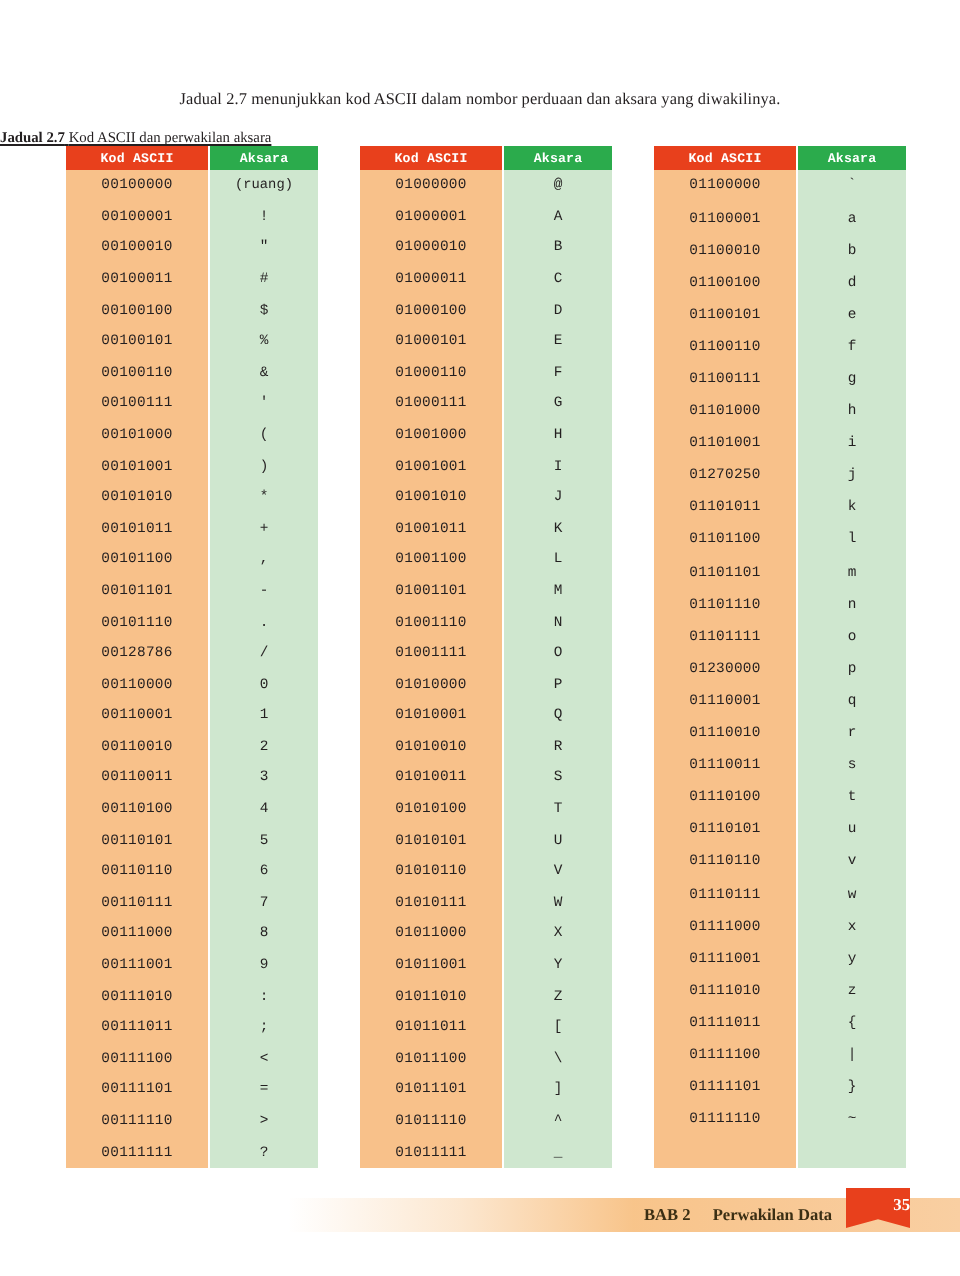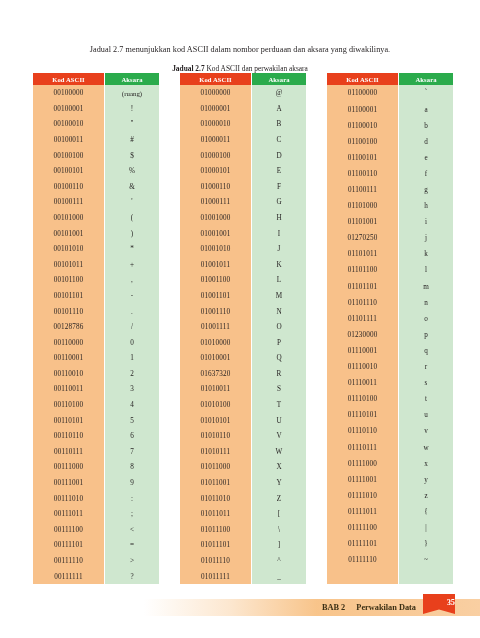--- a/index.html
+++ b/index.html
@@ -36,25 +36,26 @@
     line-height: 11px;
     white-space: nowrap;
   }
 
   
   .caption {
     position: absolute;
     left: 0;
     top: 57px;
     width: 480px;
-    text-align: center;
+    text-align: left;
     font-size: 7.4px;
     color: #231f20;
     line-height: 10px;
     white-space: nowrap;
+    text-decoration: underline;
   }
   .caption .cap-label {
     font-weight: bold;
   }
   .caption .cap-text {
     font-weight: normal;
   }
 
   
   .tables {
@@ -65,20 +66,21 @@
     display: flex;
     flex-direction: row;
     justify-content: space-between;
   }
 
   .ascii-table {
     width: 126px;
     border-collapse: separate;
     border-spacing: 0 0.7px;
     table-layout: fixed;
+    font-family: Liberation Mono, monospace;
   }
 
   .ascii-table col.c-code { width: 72px; }
   .ascii-table col.c-char { width: 54px; }
 
   .ascii-table th {
     font-size: 6.6px;
     font-weight: bold;
     color: #ffffff;
     height: 12.4px;
@@ -405,21 +407,21 @@
           </tr>
           <tr>
             <td class="td-code">01010000</td>
             <td class="td-char">P</td>
           </tr>
           <tr>
             <td class="td-code">01010001</td>
             <td class="td-char">Q</td>
           </tr>
           <tr>
-            <td class="td-code">01637320</td>
+            <td class="td-code">01010010</td>
             <td class="td-char">R</td>
           </tr>
           <tr>
             <td class="td-code">01010011</td>
             <td class="td-char">S</td>
           </tr>
           <tr>
             <td class="td-code">01010100</td>
             <td class="td-char">T</td>
           </tr>

